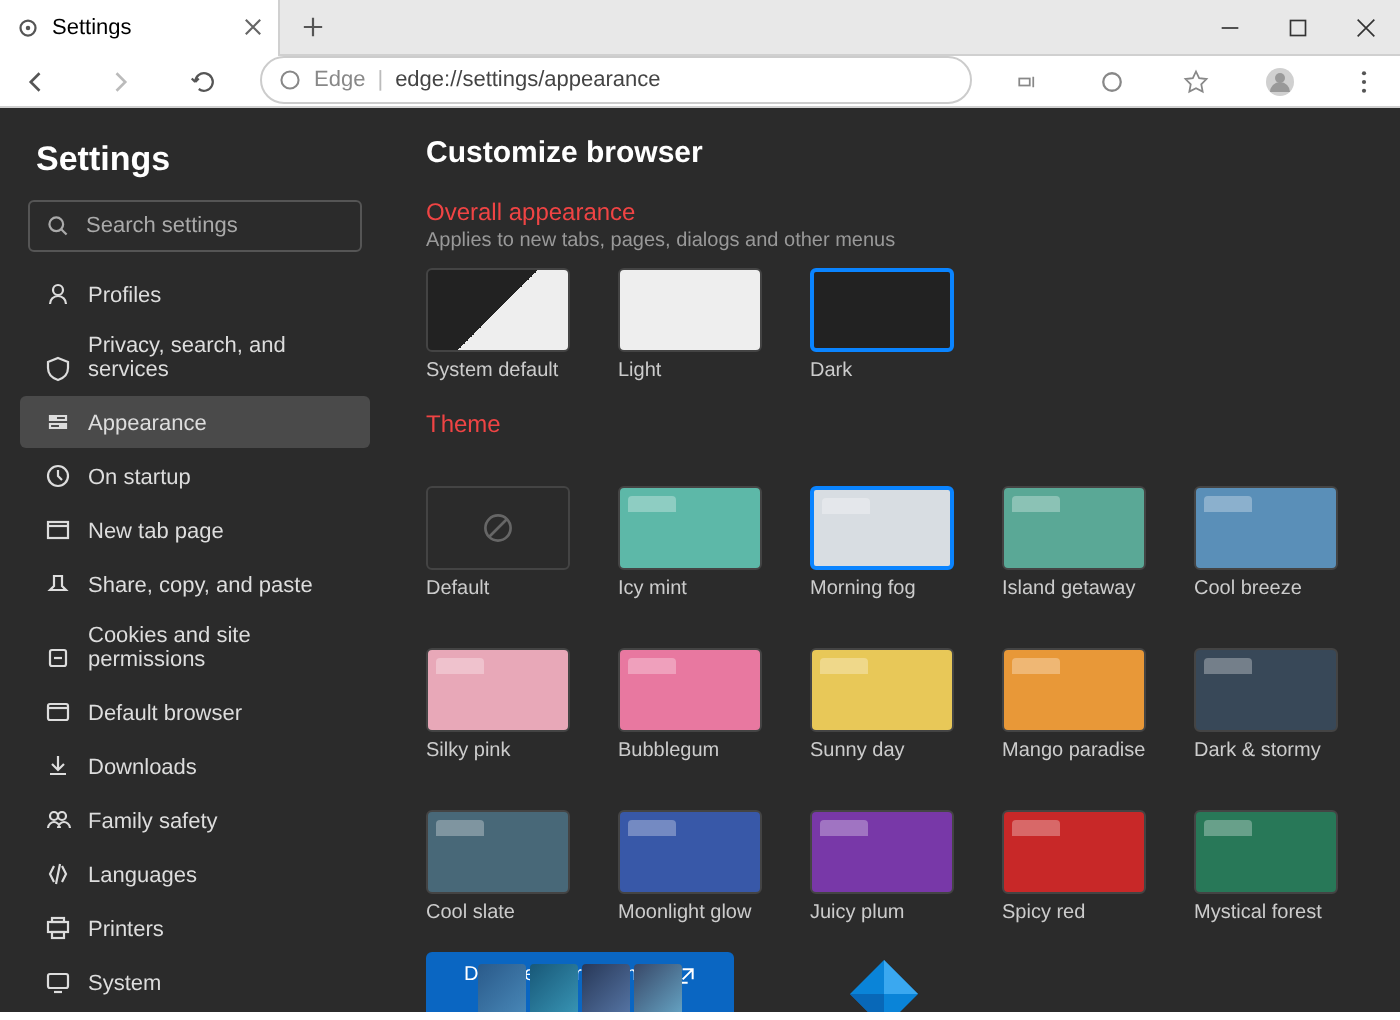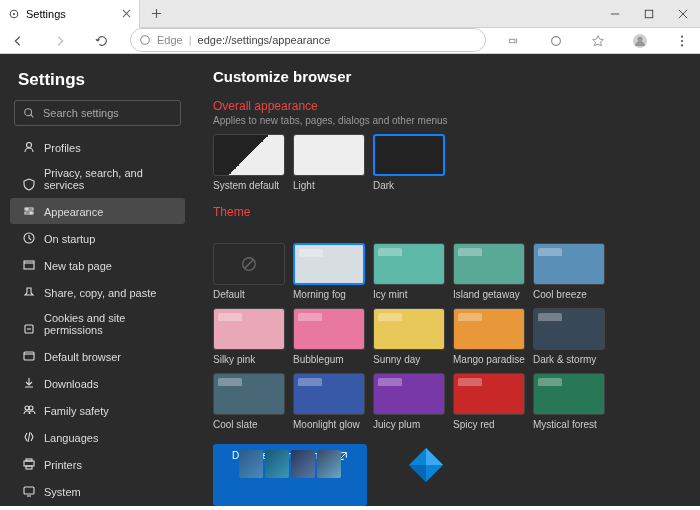--- a/index.html
+++ b/index.html
@@ -19,21 +19,21 @@
 .sidebar{width:195px;padding:12px 6px;overflow-y:auto}
 .sidebar h1{font-size:17px;font-weight:600;margin:4px 12px 10px;color:#fff}
 .search{margin:0 8px 8px;height:26px;border:1px solid #555;border-radius:3px;display:flex;align-items:center;padding:0 8px;gap:8px;color:#aaa;font-size:11px}
 .navitem{display:flex;align-items:flex-end;gap:8px;padding:6px 12px;margin:1px 4px;border-radius:3px;cursor:pointer;font-size:11px;color:#ddd}
 .navitem.sel{background:#4a4a4a}
 .navitem .ic{width:14px;height:14px;flex-shrink:0}
 .main{flex:1;padding:14px 18px;overflow-y:auto}
 .main h2{font-size:15px;font-weight:600;margin-bottom:14px;color:#fff}
 .main h3{font-size:12px;font-weight:400;margin-bottom:2px;color:#ef4444}
 .sub{font-size:10px;color:#999;margin-bottom:8px}
-.row{display:flex;gap:8px;flex-wrap:wrap;margin-bottom:14px}
+.row{display:flex;gap:24px;flex-wrap:wrap;margin-bottom:14px}
 .card{display:flex;flex-direction:column;gap:4px;cursor:pointer}
 .card .prev{width:72px;height:42px;border-radius:3px;border:1px solid #444}
 .card.sel .prev{border:2px solid #0a84ff}
 .card .lbl{font-size:10px;color:#ccc}
 .appr-sys{background:linear-gradient(135deg,#222 50%,#eee 50%)}
 .appr-light{background:#eee}
 .appr-dark{background:#222}
 .theme{width:72px;height:42px;border-radius:3px;border:1px solid #444;position:relative;overflow:hidden}
 .theme .tab{position:absolute;top:4px;left:4px;width:24px;height:8px;border-radius:2px 2px 0 0;background:rgba(255,255,255,0.3);border:none}
 .card.sel .theme{border:2px solid #0a84ff}
@@ -302,31 +302,31 @@
     <div class="row" id="theme-row" style="margin-top:24px">
         <div class="card">
           <div class="theme nosym">
             <svg viewBox="0 0 20 20" width="18" height="18">
               <circle cx="10" cy="10" r="7" fill="none" stroke="#666" stroke-width="1.5"></circle>
               <path d="M5 15L15 5" stroke="#666" stroke-width="1.5"></path>
             </svg>
           </div>
           <div class="lbl">Default</div>
         </div>
+        <div class="card">
+          <div class="theme" style="background:#5db8a8">
+            <div class="tab"></div>
+          </div>
+          <div class="lbl">Icy mint</div>
+        </div>
         <div class="card sel">
           <div class="theme" style="background:#d8dde2">
             <div class="tab"></div>
           </div>
           <div class="lbl">Morning fog</div>
-        </div>
-        <div class="card">
-          <div class="theme" style="background:#5db8a8">
-            <div class="tab"></div>
-          </div>
-          <div class="lbl">Icy mint</div>
         </div>
         <div class="card">
           <div class="theme" style="background:#5aa896">
             <div class="tab"></div>
           </div>
           <div class="lbl">Island getaway</div>
         </div>
         <div class="card">
           <div class="theme" style="background:#5a8fb8">
             <div class="tab"></div>

